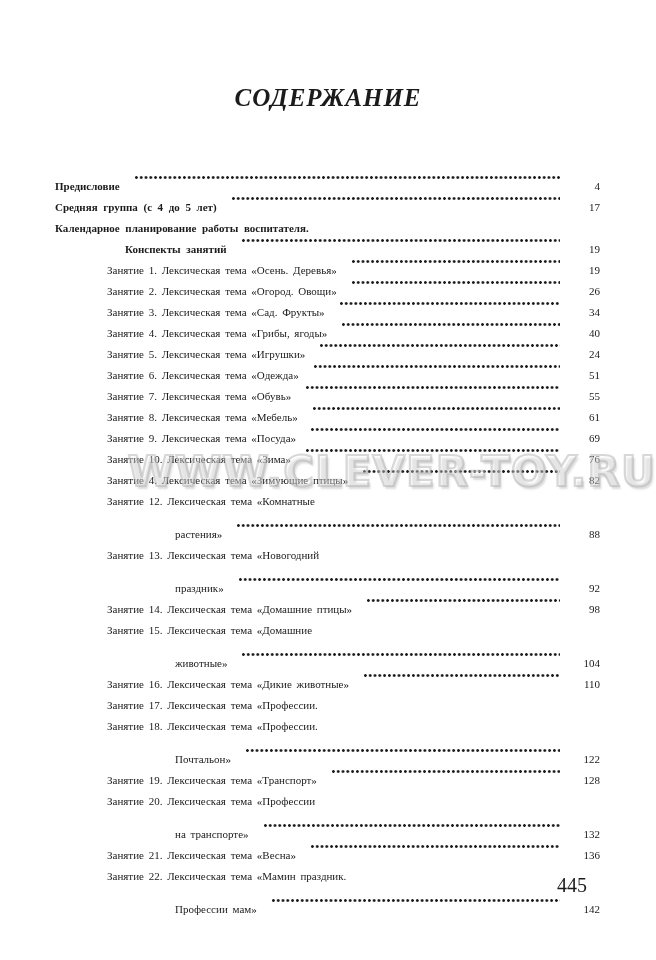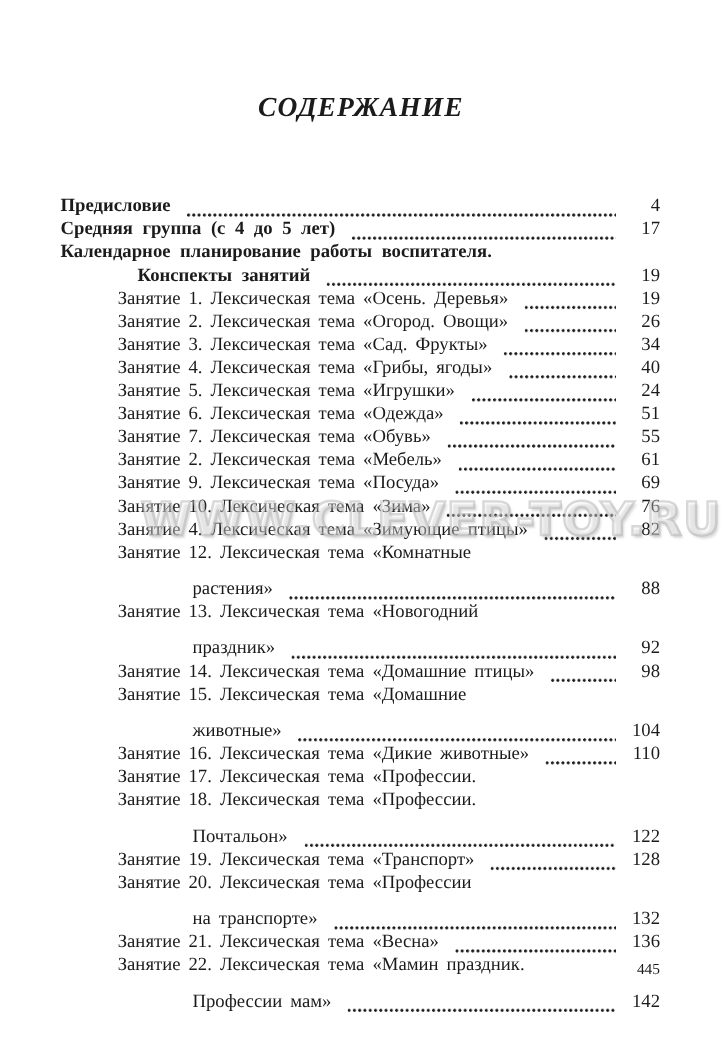--- a/index.html
+++ b/index.html
@@ -25,22 +25,22 @@
     letter-spacing: 1px;
   }
   .toc {
     position: absolute;
     top: 176px;
     left: 55px;
     right: 56px;
   }
   .row {
     display: flex;
-    align-items: flex-end;
-    font-size: 17px;
+    align-items: flex-start;
+    font-size: 11px;
     line-height: 21px;
     white-space: nowrap;
     word-spacing: 0.18em;
     gap: 10px;
   }
   .txt { flex: 0 0 auto; }
   .txt.bold { font-weight: bold; word-spacing: 0.26em; }
   .ind-lesson { padding-left: 52px; }
   .ind-top-cont { padding-left: 70px; }
   .ind-lesson-cont { padding-left: 120px; margin-top: 12px; }
@@ -71,22 +71,22 @@
     letter-spacing: 1px;
     color: rgba(255,255,255,0.25);
     -webkit-text-stroke: 2.2px rgba(178,178,178,0.50);
     text-shadow: 2px 3px 2px rgba(140,140,140,0.30);
     pointer-events: none;
     user-select: none;
   }
   .folio {
     position: absolute;
     top: 874px;
-    right: 56px;
-    font-size: 14px;
+    right: 69px;
+    font-size: 20px;
   }
 </style>
 </head>
 <body>
 
 <div class="book-page">
   <h1 class="title">СОДЕРЖАНИЕ</h1>
   <div class="toc" id="toc">
       <div class="row ind-top">
         <span class="txt bold">Предисловие</span>
@@ -135,21 +135,21 @@
         <span class="txt">Занятие 6. Лексическая тема «Одежда»</span>
         <span class="leader"></span>
         <span class="page-num">51</span>
       </div>
       <div class="row ind-lesson">
         <span class="txt">Занятие 7. Лексическая тема «Обувь»</span>
         <span class="leader"></span>
         <span class="page-num">55</span>
       </div>
       <div class="row ind-lesson">
-        <span class="txt">Занятие 2. Лексическая тема «Мебель»</span>
+        <span class="txt">Занятие 8. Лексическая тема «Мебель»</span>
         <span class="leader"></span>
         <span class="page-num">61</span>
       </div>
       <div class="row ind-lesson">
         <span class="txt">Занятие 9. Лексическая тема «Посуда»</span>
         <span class="leader"></span>
         <span class="page-num">69</span>
       </div>
       <div class="row ind-lesson">
         <span class="txt">Занятие 10. Лексическая тема «Зима»</span>

